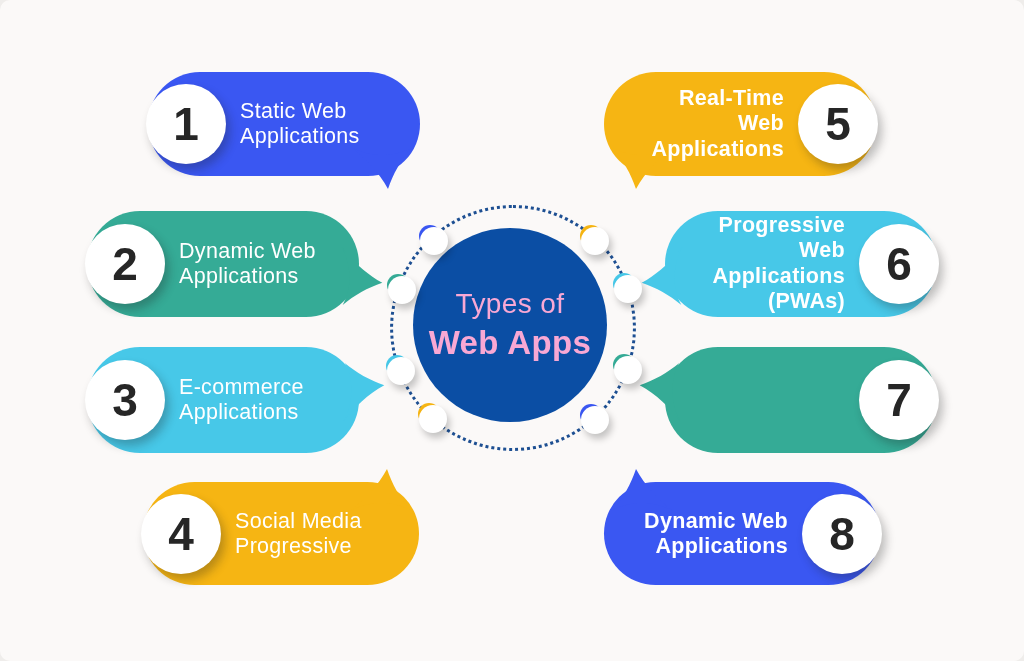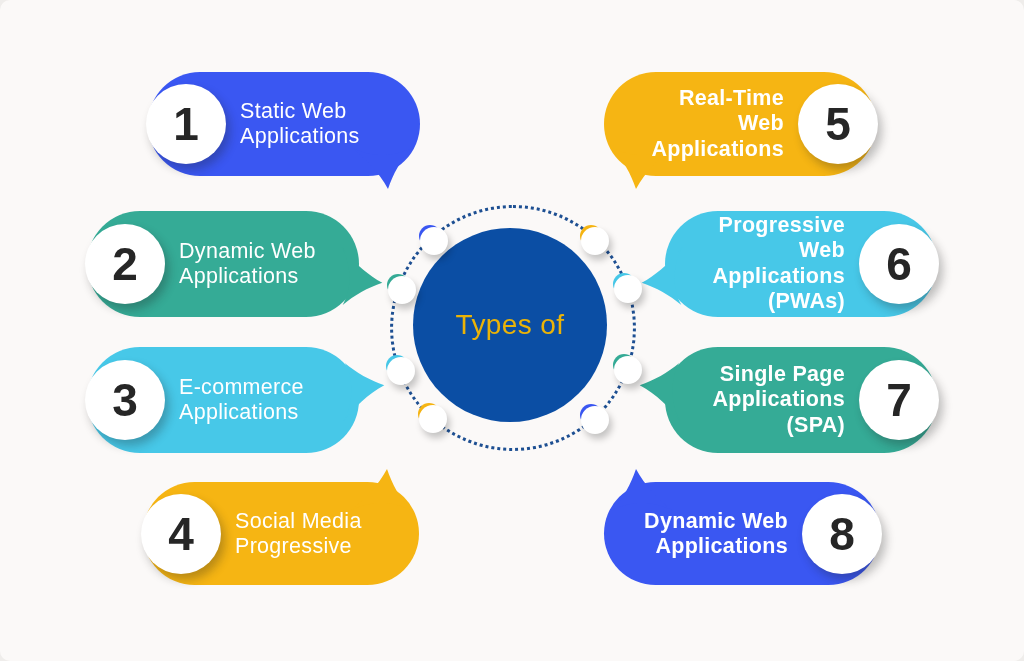--- a/index.html
+++ b/index.html
@@ -63,21 +63,21 @@
   #b3 .tail { right:-26px; top:16px; width:42px; height:58px; transform:scaleY(-1); }
   #b7 .tail { left:-26px;  top:16px; width:42px; height:58px; transform:scale(-1,-1); }
 
   
   .ring {
     position:absolute; left:390px; top:205px; width:240px; height:240px;
     border:3.5px dotted #1d4f92; border-radius:50%;
   }
   .core {
     position:absolute; left:413px; top:228px; width:194px; height:194px;
-    border-radius:50%; background:#0b4ea4; color:#eab308;
+    border-radius:50%; background:#0b4ea4; color:#f9a8d4;
     display:flex; flex-direction:column; align-items:center; justify-content:center;
     text-align:right;
   }
   .core .t1 { font-size:28px; font-weight:400; letter-spacing:.4px; }
   .core .t2 { font-size:33px; font-weight:700; letter-spacing:.4px; margin-top:4px; }
 
   
   .sat {
     position:absolute; width:22px; height:22px; border-radius:50%;
     transform:translate(-50%,-50%); z-index:2;
@@ -162,22 +162,20 @@
 Applications
 (PWAs)</div>
   </div>
 
   <div class="bubble side-right c-teal" id="b7">
     <div class="pill"></div>
     <svg class="tail" viewBox="0 0 42 60">
         <path d="M0,0 C10,18 11,42 1,60 C13,50 27,42 42,37 C25,28 10,13 0,0 Z"></path>
       </svg>
     <div class="num">7</div>
-    <div class="label">Single Page
-Applications (SPA)</div>
   </div>
 
   <div class="bubble side-right c-blue" id="b8">
     <div class="pill"></div>
     <svg class="tail" viewBox="0 0 60 42">
         <path d="M0,0 C18,10 42,11 60,1 C50,13 42,27 37,42 C28,25 13,10 0,0 Z"></path>
       </svg>
     <div class="num">8</div>
     <div class="label">Dynamic Web
 Applications</div>
@@ -189,15 +187,16 @@
   <span class="sat d-yellow" id="s2"></span>
   <span class="sat d-teal" id="s3"></span>
   <span class="sat d-cyan" id="s4"></span>
   <span class="sat d-cyan" id="s5"></span>
   <span class="sat d-teal" id="s6"></span>
   <span class="sat d-yellow" id="s7"></span>
   <span class="sat d-blue" id="s8"></span>
 
   <div class="core">
     <div class="t1">Types of</div>
+    <div class="t2">Web Apps</div>
   </div>
 
 </div>
 
 </body></html>

